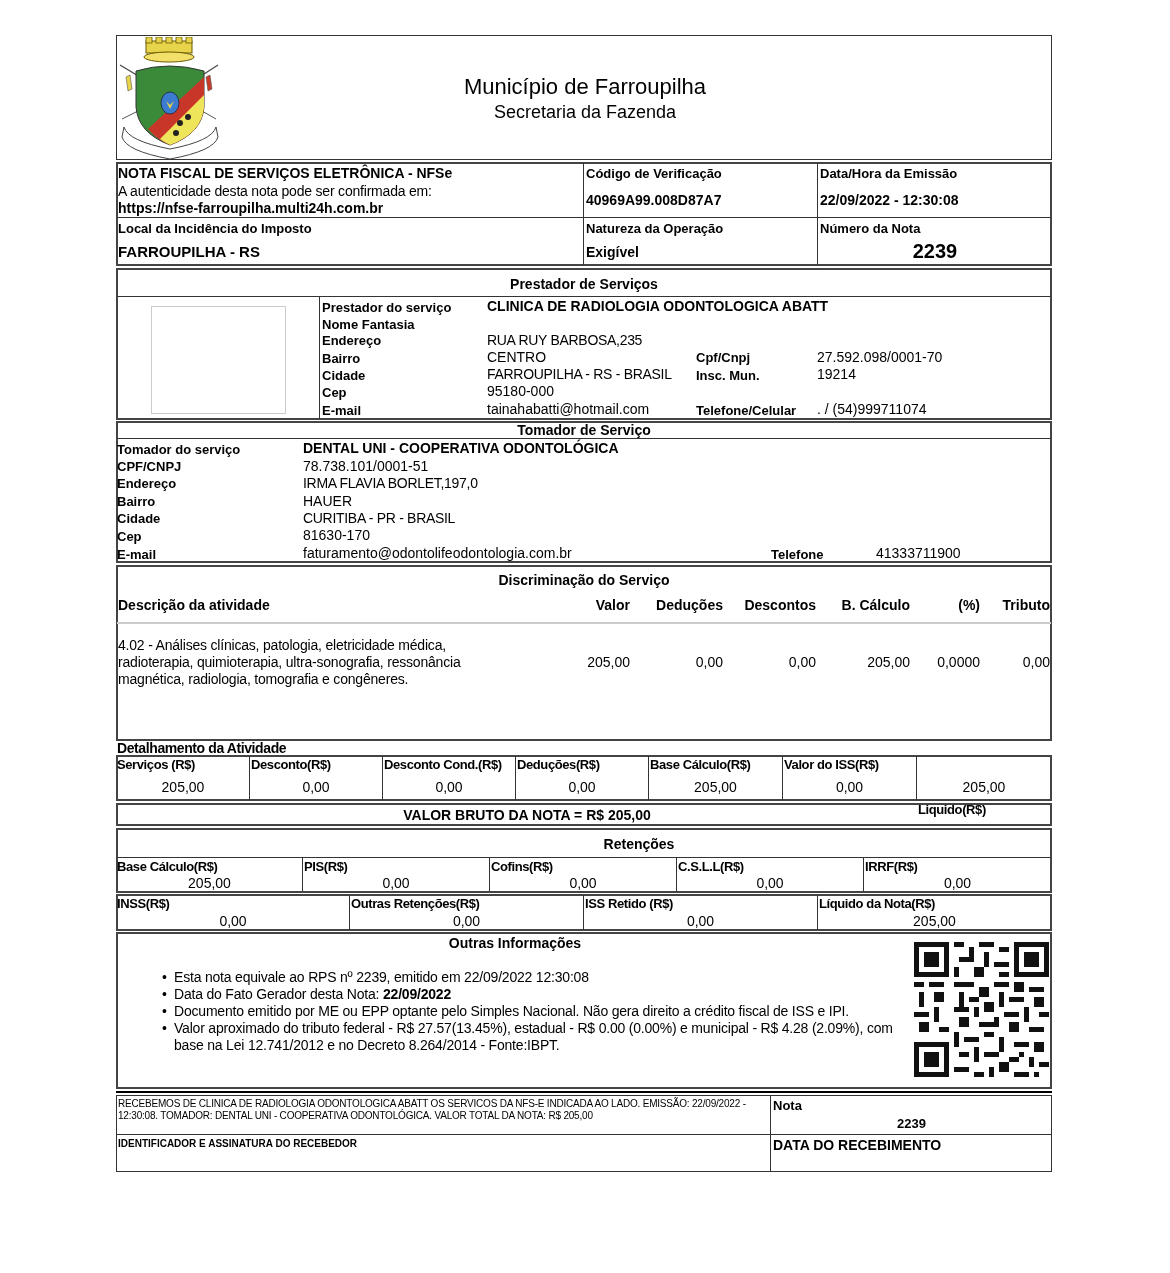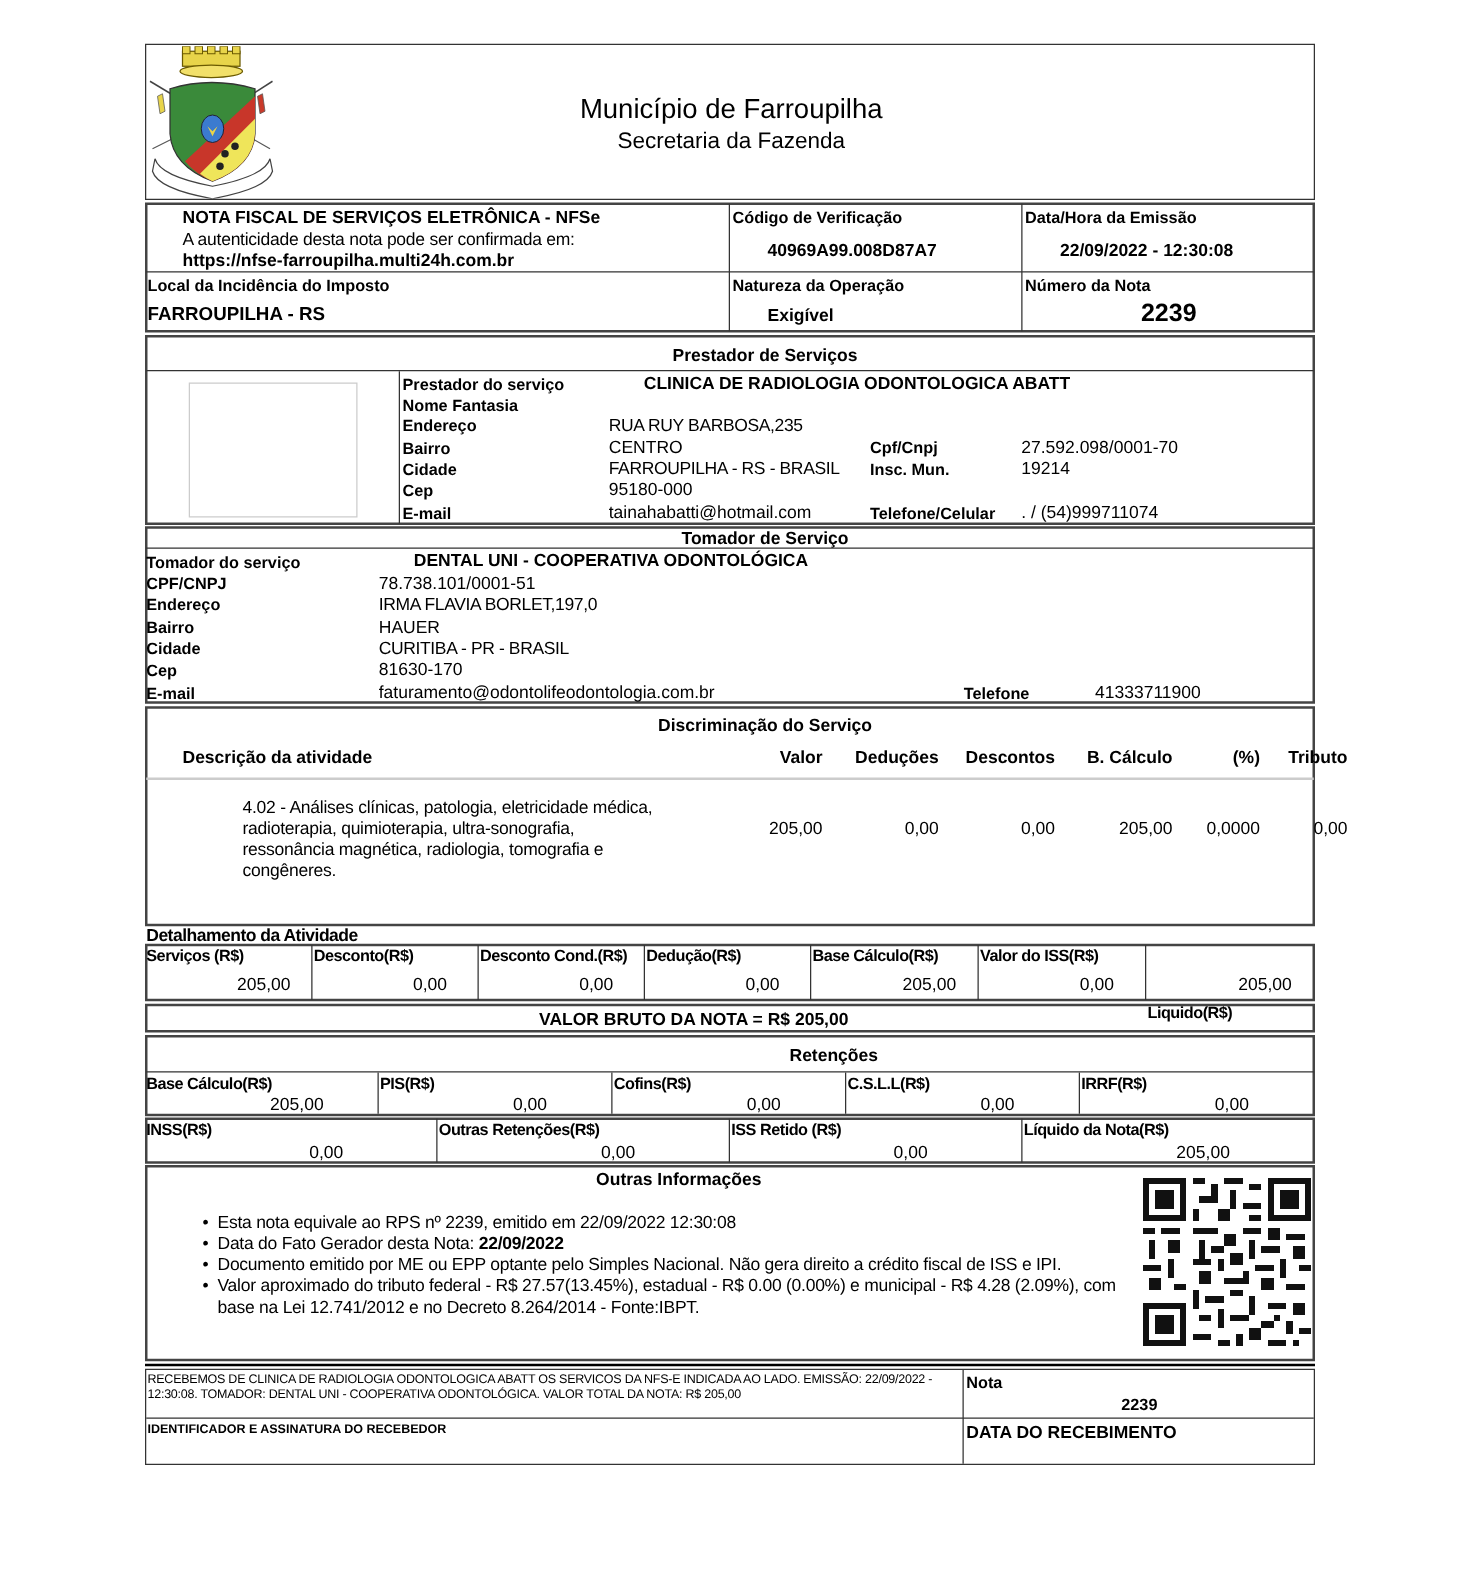--- a/index.html
+++ b/index.html
@@ -4,21 +4,21 @@
 <style>
   * { box-sizing: border-box; margin: 0; padding: 0; }
   html, body { width: 1170px; height: 1273px; background: #fff; }
   body { font-family: "Liberation Sans", sans-serif; color: #000; position: relative; font-size: 14px; }
   .abs { position: absolute; }
   .box { position: absolute; border: 1px solid #333; }
   .dbl { position: absolute; border: 2px solid #444; }
   .b { font-weight: bold; }
   .c { text-align: center; }
   .r { text-align: right; }
-  .t14 { font-size: 14px; margin-left: 28px; }
+  .t14 { font-size: 14px; }
   .t15 { font-size: 15px; }
   .lbl { font-size: 13px; font-weight: bold; line-height: 17px; }
   .val { font-size: 14px; line-height: 17px; }
   .vline { position: absolute; width: 1px; background: #333; }
   .hline { position: absolute; height: 1px; background: #333; }
   .cond { font-size: 13px; font-weight: bold; letter-spacing: -0.4px; }
   ul.info { list-style: none; }
   ul.info li { font-size: 14px; line-height: 17px; padding-left: 14px; position: relative; letter-spacing: -0.2px; }
   ul.info li::before { content: "•"; position: absolute; left: 2px; top: 0; }
 </style>
@@ -135,41 +135,41 @@
 <div class="abs b c t14" style="left:117px;top:572px;width:934px;">Discriminação do Serviço</div>
 <div class="abs b t14" style="left:118px;top:597px;">Descrição da atividade</div>
 <div class="abs b t14 r" style="left:560px;top:597px;width:70px;">Valor</div>
 <div class="abs b t14 r" style="left:640px;top:597px;width:83px;">Deduções</div>
 <div class="abs b t14 r" style="left:730px;top:597px;width:86px;">Descontos</div>
 <div class="abs b t14 r" style="left:820px;top:597px;width:90px;">B. Cálculo</div>
 <div class="abs b t14 r" style="left:920px;top:597px;width:60px;">(%)</div>
 <div class="abs b t14 r" style="left:990px;top:597px;width:60px;">Tributo</div>
 <div class="abs" style="left:117px;top:622px;width:934px;height:2px;background:#ccc;"></div>
 
-<div class="abs t14" style="left:118px;top:637px;width:390px;line-height:17px;letter-spacing:-0.2px;padding-left:48px;">4.02 - Análises clínicas, patologia, eletricidade médica, radioterapia, quimioterapia, ultra-sonografia, ressonância magnética, radiologia, tomografia e congêneres.</div>
+<div class="abs t14" style="left:118px;top:637px;width:390px;line-height:17px;letter-spacing:-0.2px;">4.02 - Análises clínicas, patologia, eletricidade médica, radioterapia, quimioterapia, ultra-sonografia, ressonância magnética, radiologia, tomografia e congêneres.</div>
 <div class="abs t14 r" style="left:560px;top:654px;width:70px;">205,00</div>
 <div class="abs t14 r" style="left:640px;top:654px;width:83px;">0,00</div>
 <div class="abs t14 r" style="left:730px;top:654px;width:86px;">0,00</div>
 <div class="abs t14 r" style="left:820px;top:654px;width:90px;">205,00</div>
 <div class="abs t14 r" style="left:920px;top:654px;width:60px;">0,0000</div>
 <div class="abs t14 r" style="left:990px;top:654px;width:60px;">0,00</div>
 
 <div class="abs cond" style="left:117px;top:740px;font-size:14px;">Detalhamento da Atividade</div>
 <div class="dbl" style="left:116px;top:755px;width:936px;height:46px;"></div>
 <div class="vline" style="left:249px;top:756px;height:44px;"></div>
 <div class="vline" style="left:382px;top:756px;height:44px;"></div>
 <div class="vline" style="left:515px;top:756px;height:44px;"></div>
 <div class="vline" style="left:648px;top:756px;height:44px;"></div>
 <div class="vline" style="left:782px;top:756px;height:44px;"></div>
 <div class="vline" style="left:916px;top:756px;height:44px;"></div>
 
 <div class="abs cond" style="left:117px;top:757px;">Serviços (R$)</div>
 <div class="abs cond" style="left:251px;top:757px;">Desconto(R$)</div>
 <div class="abs cond" style="left:384px;top:757px;">Desconto Cond.(R$)</div>
-<div class="abs cond" style="left:517px;top:757px;">Dedução(R$)</div>
+<div class="abs cond" style="left:517px;top:757px;">Deduções(R$)</div>
 <div class="abs cond" style="left:650px;top:757px;">Base Cálculo(R$)</div>
 <div class="abs cond" style="left:784px;top:757px;">Valor do ISS(R$)</div>
 <div class="abs cond" style="left:918px;top:757px;margin-top:45px;">Liquido(R$)</div>
 
 <div class="abs c t14" style="left:117px;top:779px;width:132px;">205,00</div>
 <div class="abs c t14" style="left:250px;top:779px;width:132px;">0,00</div>
 <div class="abs c t14" style="left:383px;top:779px;width:132px;">0,00</div>
 <div class="abs c t14" style="left:516px;top:779px;width:132px;">0,00</div>
 <div class="abs c t14" style="left:649px;top:779px;width:133px;">205,00</div>
 <div class="abs c t14" style="left:783px;top:779px;width:133px;">0,00</div>

